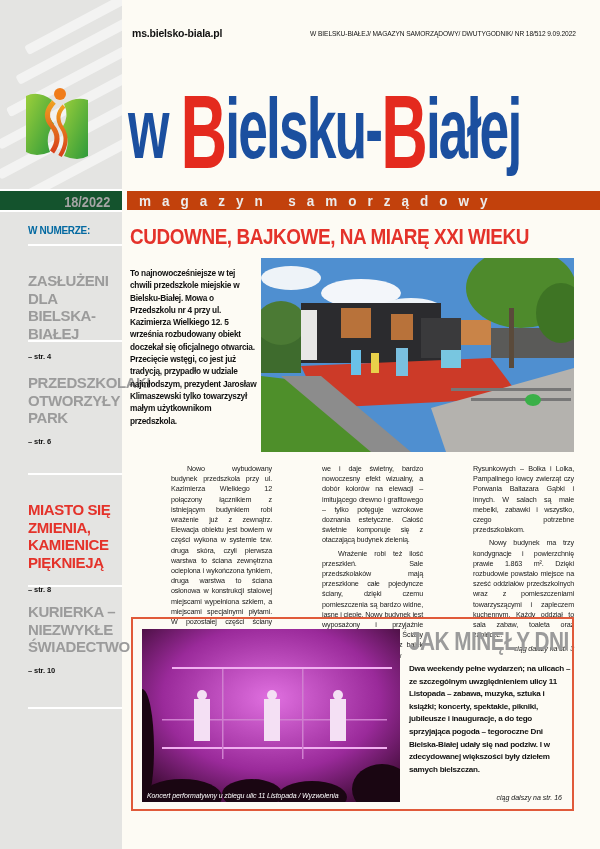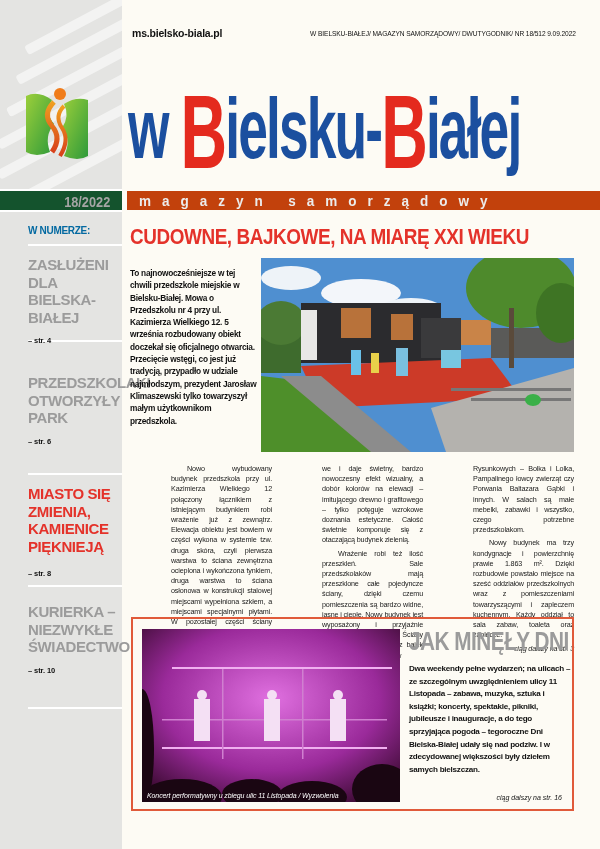--- a/index.html
+++ b/index.html
@@ -19,21 +19,21 @@
     .masthead { position: absolute; left: 128px; top: 72px; width: 460px; height: 100px; font-family: "Liberation Sans", sans-serif; font-weight: bold; font-size: 86px; line-height: 100px; color: #1b4f9f; letter-spacing: -3px; transform: scaleX(0.62); transform-origin: left top; white-space: nowrap; }
     .masthead .red { color: #e42a1e; font-size: 104px; position: relative; top: 10px; }
 
     .subbar-left { position: absolute; left: 0; top: 189px; width: 122px; height: 23px; background: #14532d; border-top: 2px solid #fff; border-bottom: 2px solid #fff; }
     .issue-num { position: absolute; right: 12px; top: 2px; font-weight: bold; font-size: 15px; color: #a5a5a5; transform: scaleX(0.85); transform-origin: right center; }
     .subbar { position: absolute; left: 127px; top: 191px; width: 473px; height: 19px; background: #c2410c; }
     .subbar-text { position: absolute; left: 12px; top: 0; font-size: 15px; line-height: 19px; color: #ececec; letter-spacing: 12.2px; white-space: nowrap; font-weight: bold; transform: scaleX(0.9); transform-origin: left center; }
 
     .toc { position: absolute; left: 28px; top: 218px; width: 94px; }
     .toc-head { font-weight: bold; font-size: 10px; color: #0369a1; height: 28px; line-height: 26px; border-bottom: 2px solid #fff; transform-origin: left; letter-spacing: -0.3px; }
-    .toc-item { border-bottom: 2px solid #fff; padding-top: 10px; }
+    .toc-item { border-bottom: 2px solid #fff; padding-top: 26px; }
     .toc-title { font-weight: bold; font-size: 15px; line-height: 17.5px; color: #9b9b9b; letter-spacing: -0.4px; text-transform: uppercase; display: block; }
     .toc-title.red { color: #e4322a; }
     .toc-page { font-size: 7.5px; font-weight: bold; color: #111; margin-top: 10px; display: block; letter-spacing: -0.1px; }
 
     .headline { position: absolute; left: 130px; top: 224px; font-weight: bold; font-size: 22px; color: #e4322a; letter-spacing: -0.5px; white-space: nowrap; transform: scaleX(0.86); transform-origin: left top; }
 
     .lead { position: absolute; left: 130px; top: 267px; width: 128px; font-weight: bold; font-size: 8.3px; line-height: 12.3px; letter-spacing: -0.25px; }
 
     .photo1 { position: absolute; left: 261px; top: 258px; width: 313px; height: 194px; overflow: hidden; }
 

